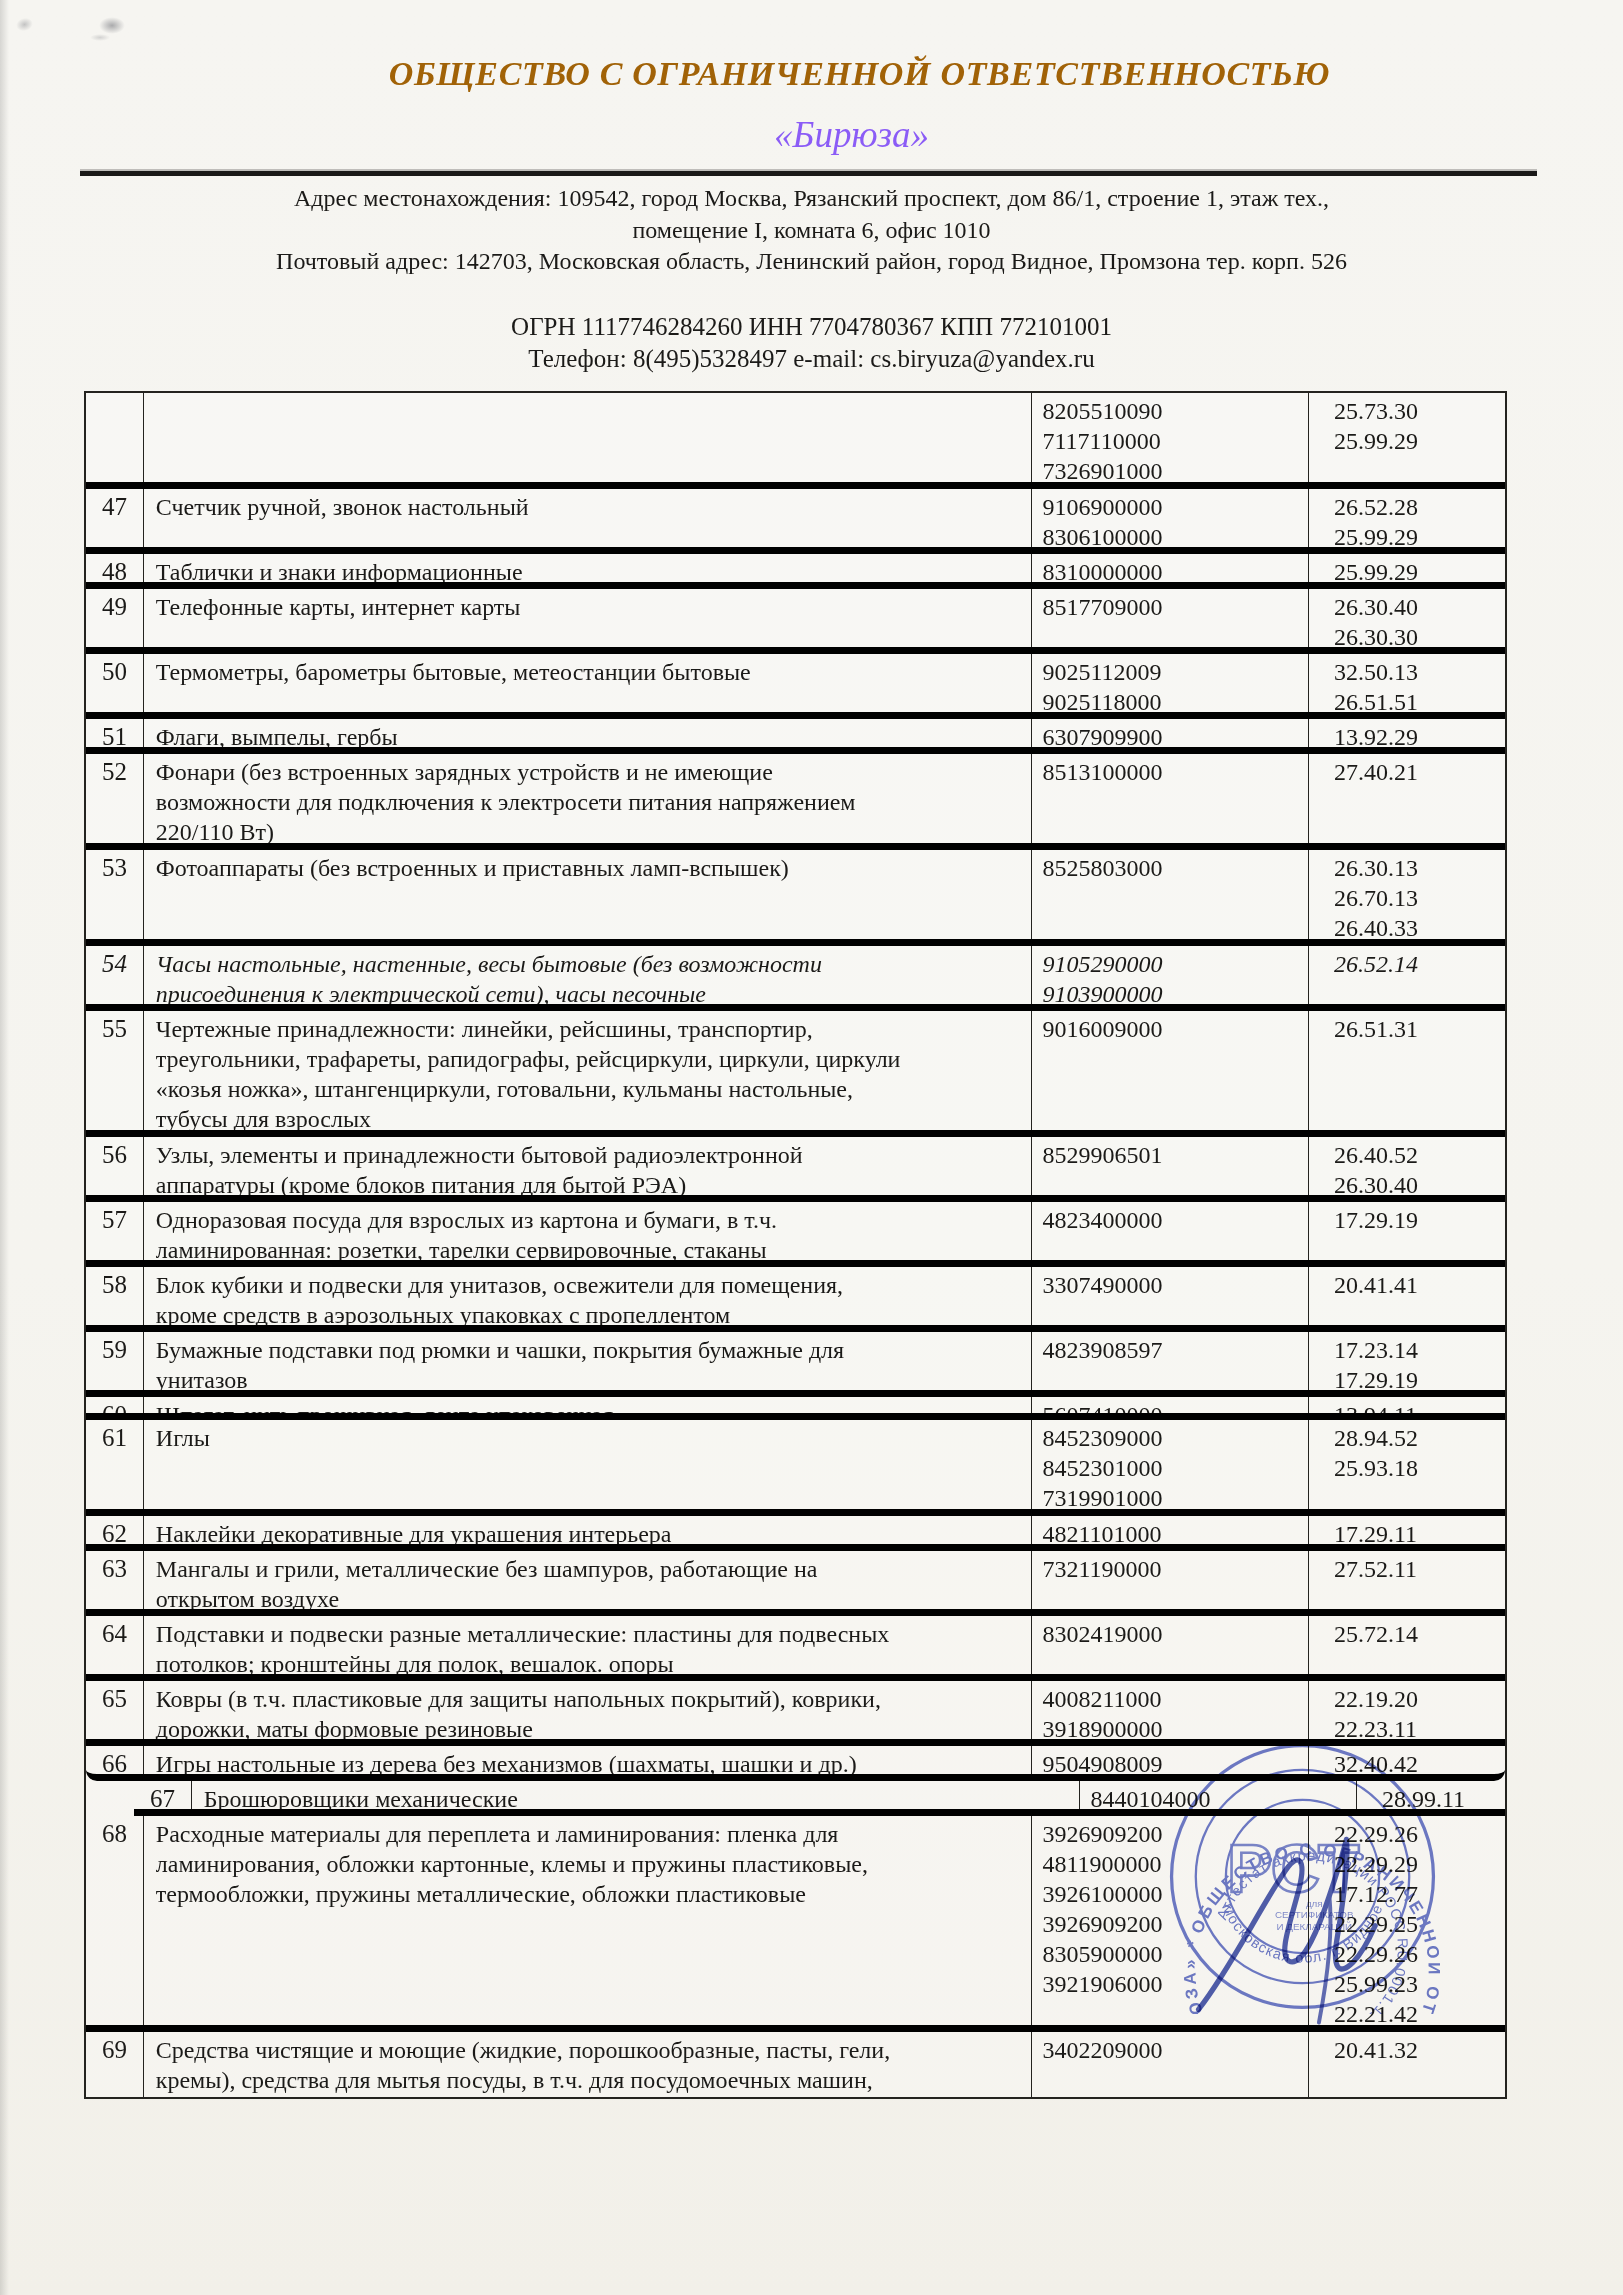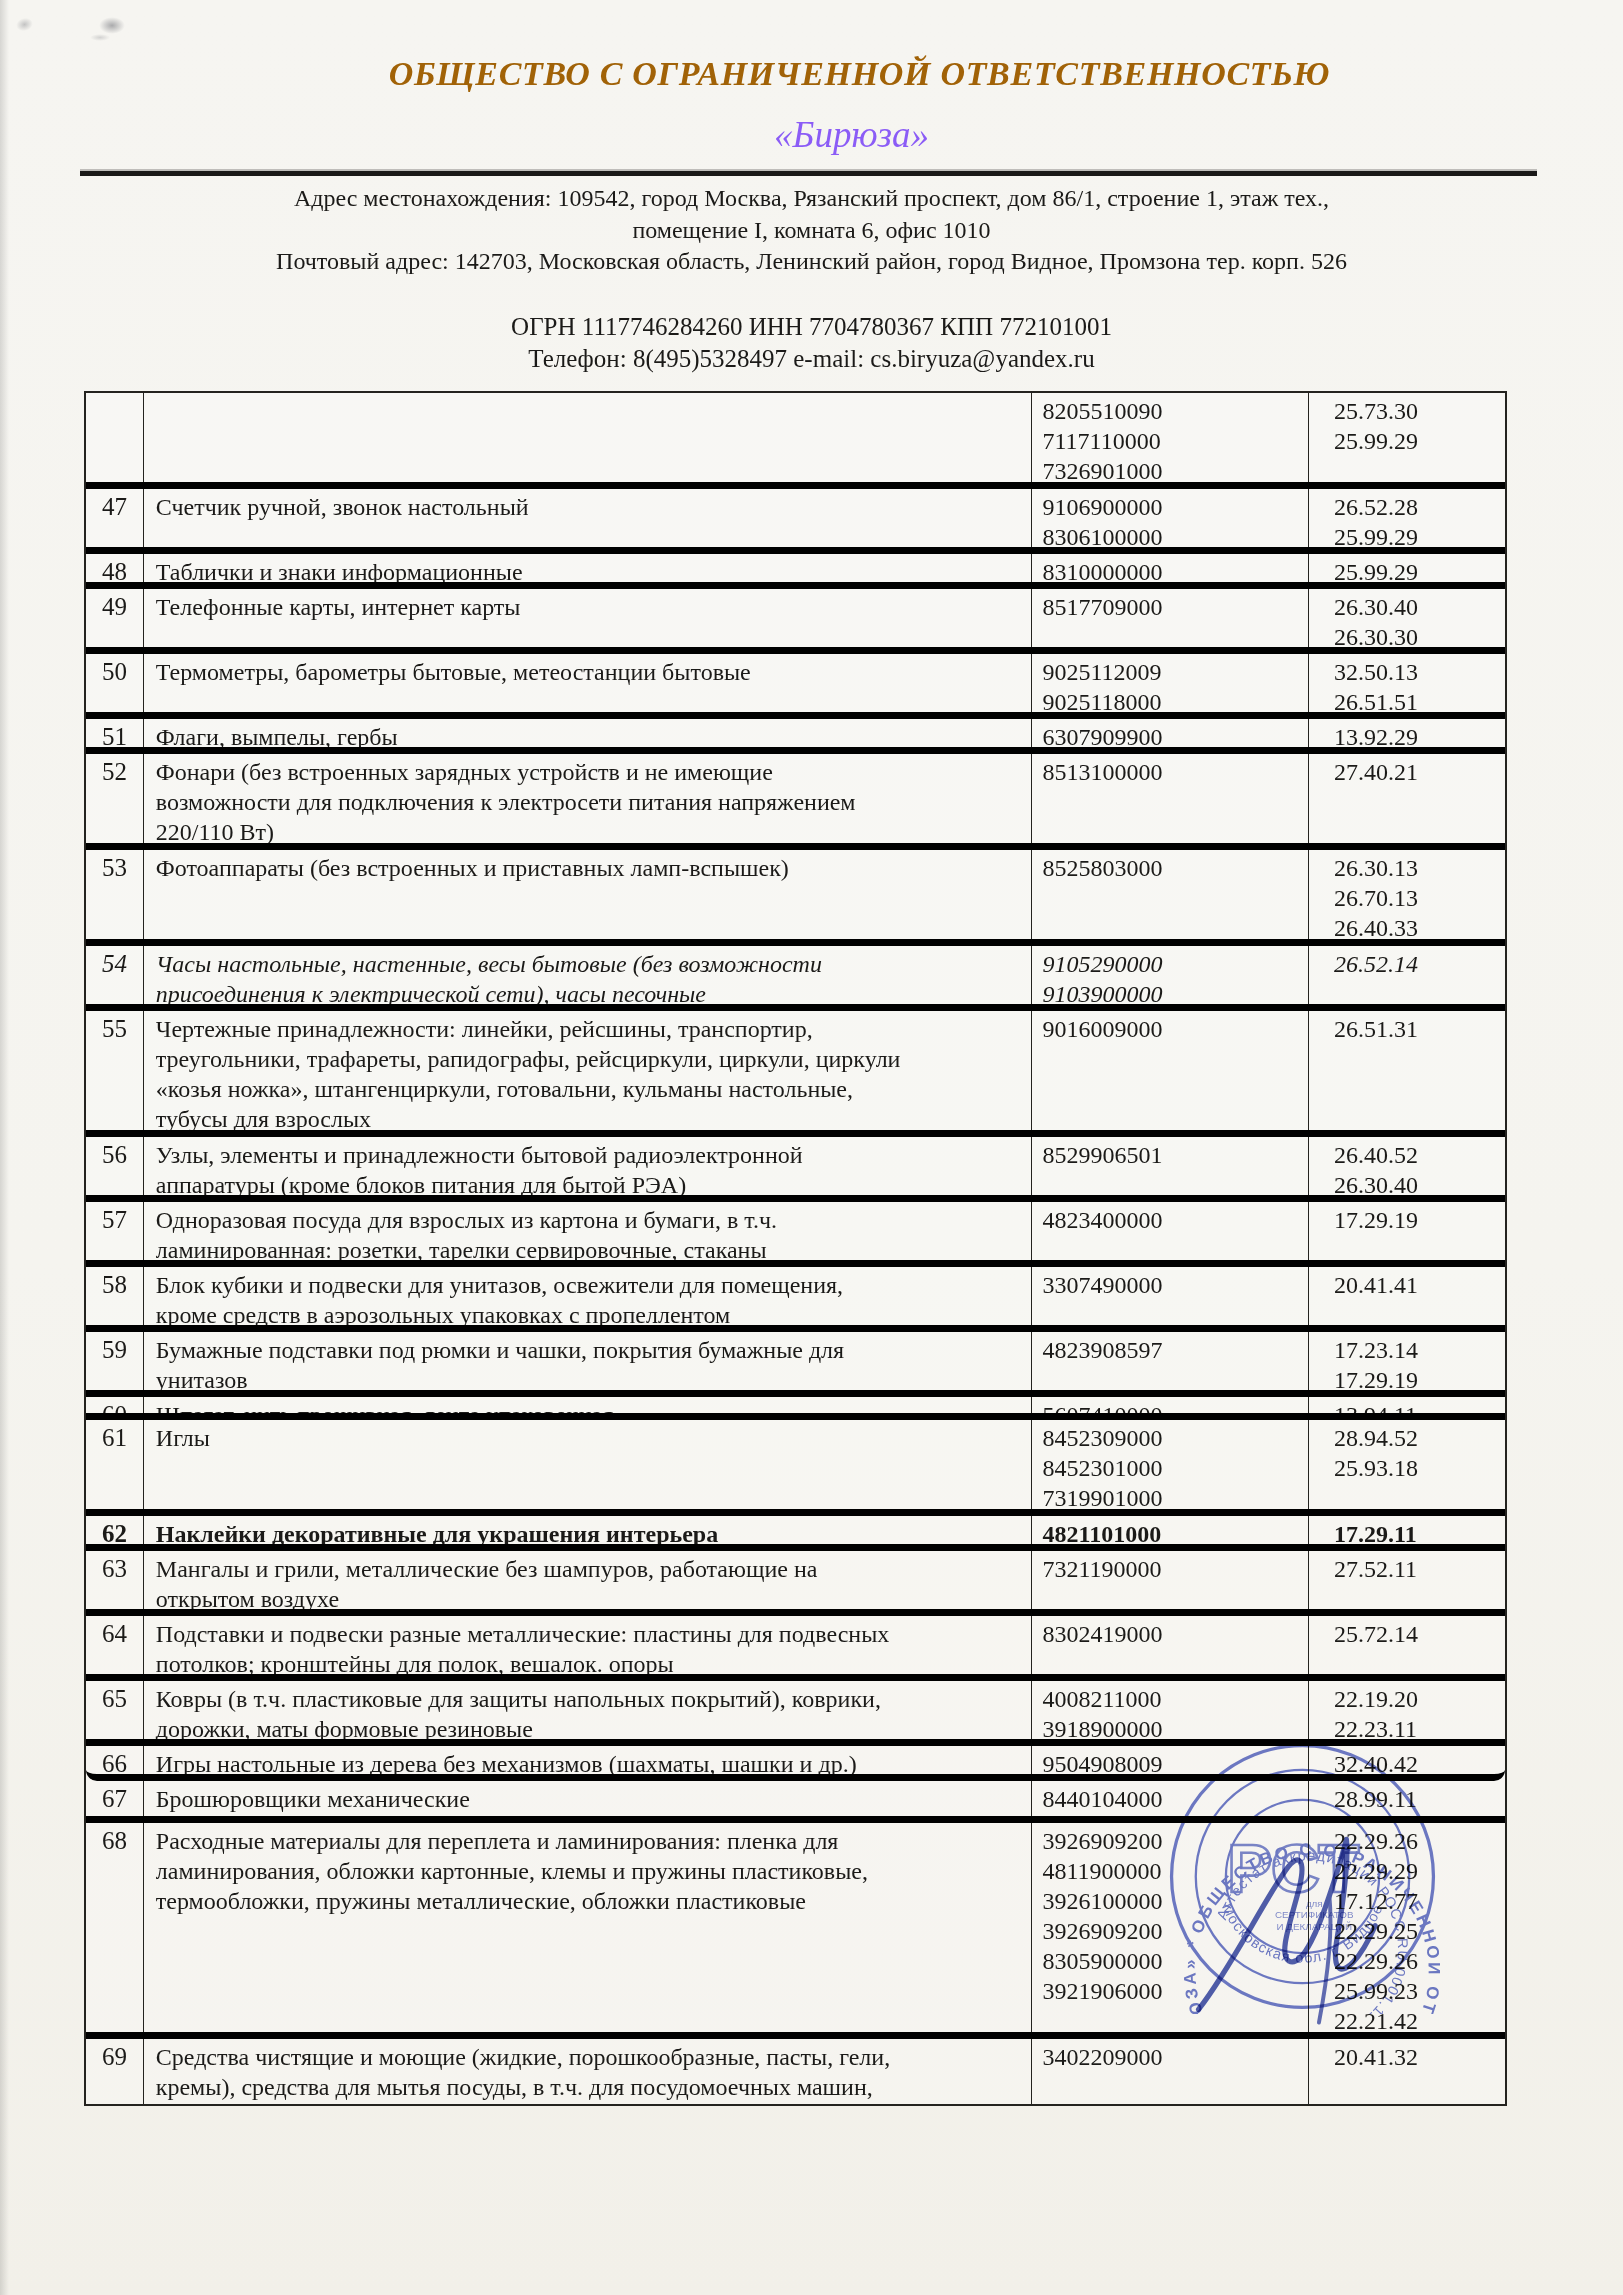--- a/index.html
+++ b/index.html
@@ -309,21 +309,21 @@
       <div class="cell code-cell">
         <div class="line">8452309000</div>
         <div class="line">8452301000</div>
         <div class="line">7319901000</div>
       </div>
       <div class="cell cls-cell">
         <div class="line">28.94.52</div>
         <div class="line">25.93.18</div>
       </div>
     </div>
-    <div class="trow" style="height: 35px; font-weight: bold;">
+    <div class="trow" style="height: 35px;">
       <div class="cell num-cell">
         <div class="line">62</div>
       </div>
       <div class="cell desc-cell">
         <div class="line">Наклейки декоративные для украшения интерьера</div>
       </div>
       <div class="cell code-cell">
         <div class="line">4821101000</div>
       </div>
       <div class="cell cls-cell">
@@ -384,21 +384,21 @@
       <div class="cell desc-cell">
         <div class="line">Игры настольные из дерева без механизмов (шахматы, шашки и др.)</div>
       </div>
       <div class="cell code-cell">
         <div class="line">9504908009</div>
       </div>
       <div class="cell cls-cell">
         <div class="line">32.40.42</div>
       </div>
     </div>
-    <div class="trow" style="height: 42px;">
+    <div class="trow" style="height: 35px; margin-left: 48px;">
       <div class="cell num-cell">
         <div class="line">67</div>
       </div>
       <div class="cell desc-cell">
         <div class="line">Брошюровщики механические</div>
       </div>
       <div class="cell code-cell">
         <div class="line">8440104000</div>
       </div>
       <div class="cell cls-cell">

